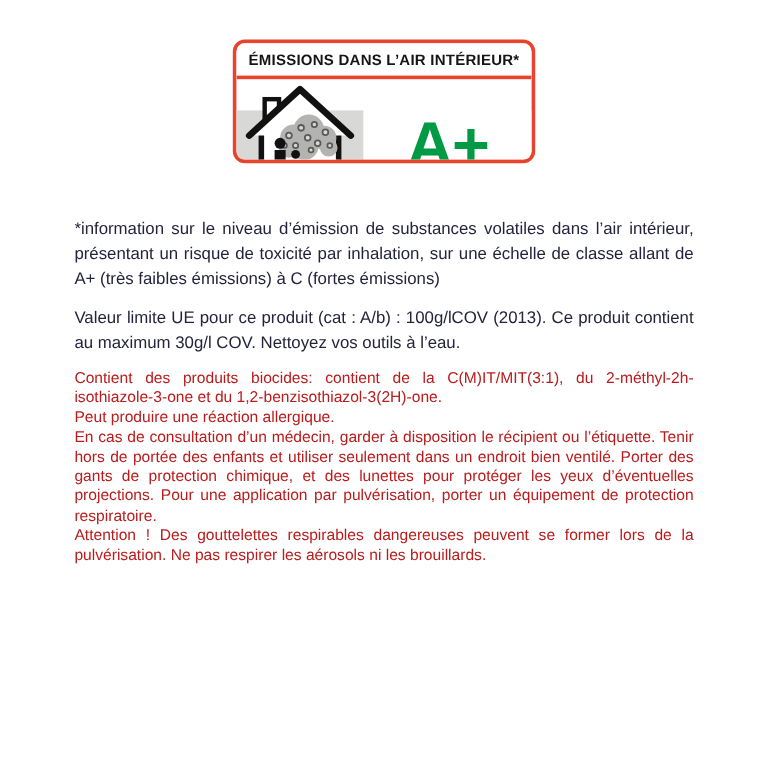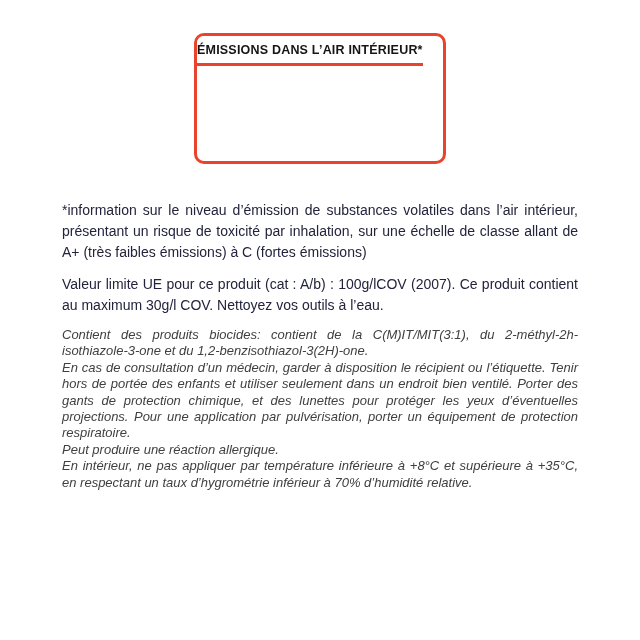--- a/index.html
+++ b/index.html
@@ -3,23 +3,23 @@
 <meta charset="utf-8">
 <style>
   html,body{margin:0;padding:0;background:#ffffff;}
   .page{
     position:relative;width:640px;height:640px;background:#ffffff;
     font-family:"Liberation Sans", sans-serif;color:#23233c;overflow:hidden;
   }
   
   .label{
     position:absolute;top:33px;left:50%;transform:translateX(-50%);
-    width:252px;height:131px;box-sizing:border-box;
+    width:252px;height:103px;box-sizing:border-box;
     border:3px solid #e8432c;border-radius:10px;background:#fff;
-    overflow:hidden;display:flex;flex-direction:row;gap:26px;
+    overflow:hidden;display:flex;flex-direction:column;gap:26px;
   }
   .label-title{
     height:27px;flex:0 0 27px;display:flex;align-items:center;justify-content:center;
     font-size:12.5px;font-weight:bold;color:#151515;letter-spacing:.2px;
     border-bottom:3px solid #e8432c;background:#fff;white-space:nowrap;
   }
   .label-body{flex:1;display:flex;min-height:0;}
   .house-panel{
     flex:0 0 106px;background:#d8d8d6;display:flex;align-items:center;justify-content:center;
   }
@@ -33,26 +33,25 @@
   .rating-scale{flex:0 0 30px;display:flex;}
   .scale-cell{
     flex:1;display:flex;align-items:center;justify-content:center;
     color:#ffffff;font-weight:bold;font-size:15px;border-left:2px solid #ffffff;
   }
   .scale-cell:first-child{border-left:none;}
   
   .text-wrap{
     position:absolute;left:62px;right:62px;top:180px;
     text-align:justify;
-    margin-top:20px;
   }
   .text-wrap p{margin:0;}
   .footnote{font-size:14px;line-height:21px;color:#23233c;}
   .regulatory{margin-top:11px;font-size:14px;line-height:21px;color:#23233c;}
-  .safety{margin-top:11px;font-size:13px;line-height:16.4px;font-style:italic;color:#404040;}
+  .safety{margin-top:11px;font-size:13px;line-height:16.4px;color:#b91c1c;}
 </style>
 </head>
 <body>
 
 <div class="page">
 
   <div class="label">
     <div class="label-title">ÉMISSIONS DANS L’AIR INTÉRIEUR*</div>
     <div class="label-body">
       <div class="house-panel">
@@ -106,24 +105,24 @@
           <div class="scale-cell" style="background: rgb(227, 6, 19);">C</div>
         </div>
       </div>
     </div>
   </div>
 
   <div class="text-wrap">
     <p class="footnote">*information sur le niveau d’émission de substances volatiles dans l’air intérieur, présentant un risque de toxicité par inhalation, sur une échelle de classe allant de A+ (très faibles émissions) à C (fortes émissions)</p>
 
     <div class="regulatory">
-      <p>Valeur limite UE pour ce produit (cat : A/b) : 100g/lCOV (2007). Ce produit contient au maximum 30g/l COV. Nettoyez vos outils à l’eau.</p>
+      <p>Valeur limite UE pour ce produit (cat : A/b) : 100g/lCOV (2013). Ce produit contient au maximum 30g/l COV. Nettoyez vos outils à l’eau.</p>
     </div>
 
     <div class="safety">
       <p>Contient des produits biocides: contient de la C(M)IT/MIT(3:1), du 2-méthyl-2h-isothiazole-3-one et du 1,2-benzisothiazol-3(2H)-one.</p>
+      <p>Peut produire une réaction allergique.</p>
       <p>En cas de consultation d’un médecin, garder à disposition le récipient ou l’étiquette. Tenir hors de portée des enfants et utiliser seulement dans un endroit bien ventilé. Porter des gants de protection chimique, et des lunettes pour protéger les yeux d’éventuelles projections. Pour une application par pulvérisation, porter un équipement de protection respiratoire.</p>
-      <p>Peut produire une réaction allergique.</p>
-      <p>En intérieur, ne pas appliquer par température inférieure à +8°C et supérieure à +35°C, en respectant un taux d’hygrométrie inférieur à 70% d’humidité relative.</p>
+      <p>Attention ! Des gouttelettes respirables dangereuses peuvent se former lors de la pulvérisation. Ne pas respirer les aérosols ni les brouillards.</p>
     </div>
   </div>
 
 </div>
 
 </body></html>

